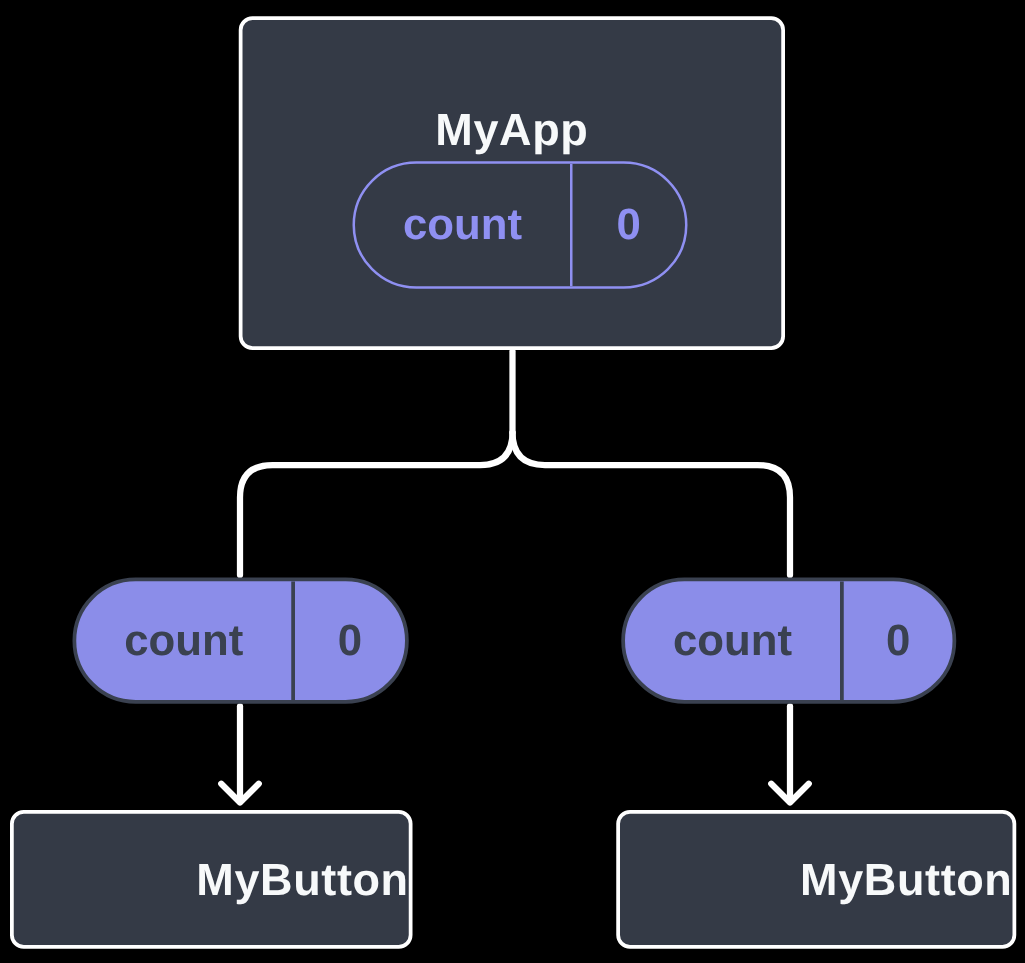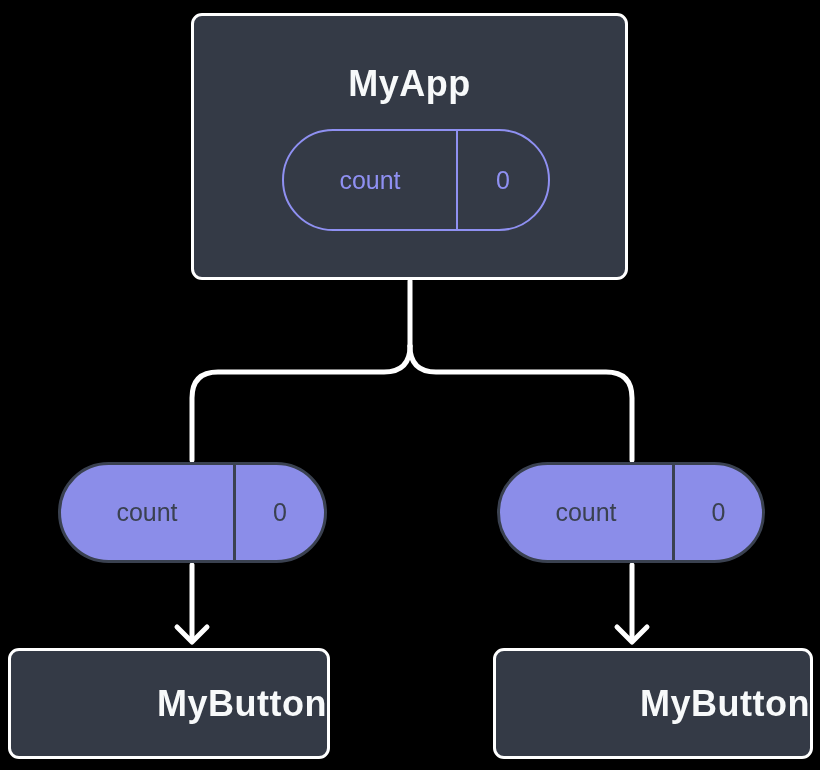--- a/index.html
+++ b/index.html
@@ -23,35 +23,36 @@
     align-items: center;
     justify-content: flex-end;
   }
   .node-title {
     color: #F7F9FA;
     font-size: 36px;
     font-weight: 700;
     letter-spacing: 0.5px;
   }
   #myapp-node { left: 191px; top: 13px; width: 437px; height: 267px; flex-direction: column; justify-content: flex-start; }
-  #myapp-node .node-title { margin-top: 47px; }
+  #myapp-node .node-title { margin-top: 67px; }
 
   .pill {
     position: absolute;
     box-sizing: border-box;
     display: flex;
     align-items: stretch;
     border-radius: 999px;
     overflow: hidden;
   }
   .pill .pill-name, .pill .pill-value {
     display: flex;
     align-items: center;
     justify-content: center;
-    font-size: 25px;
+    font-size: 35px;
+    font-weight: bold;
   }
   .pill .pill-name { flex: 0 0 172px; }
   .pill .pill-value { flex: 1 1 auto; }
 
   .pill.outline {
     left: 88px; top: 113px;
     width: 268px; height: 102px;
     border: 2px solid #8F90F2;
     color: #8F90F2;
     background: transparent;

